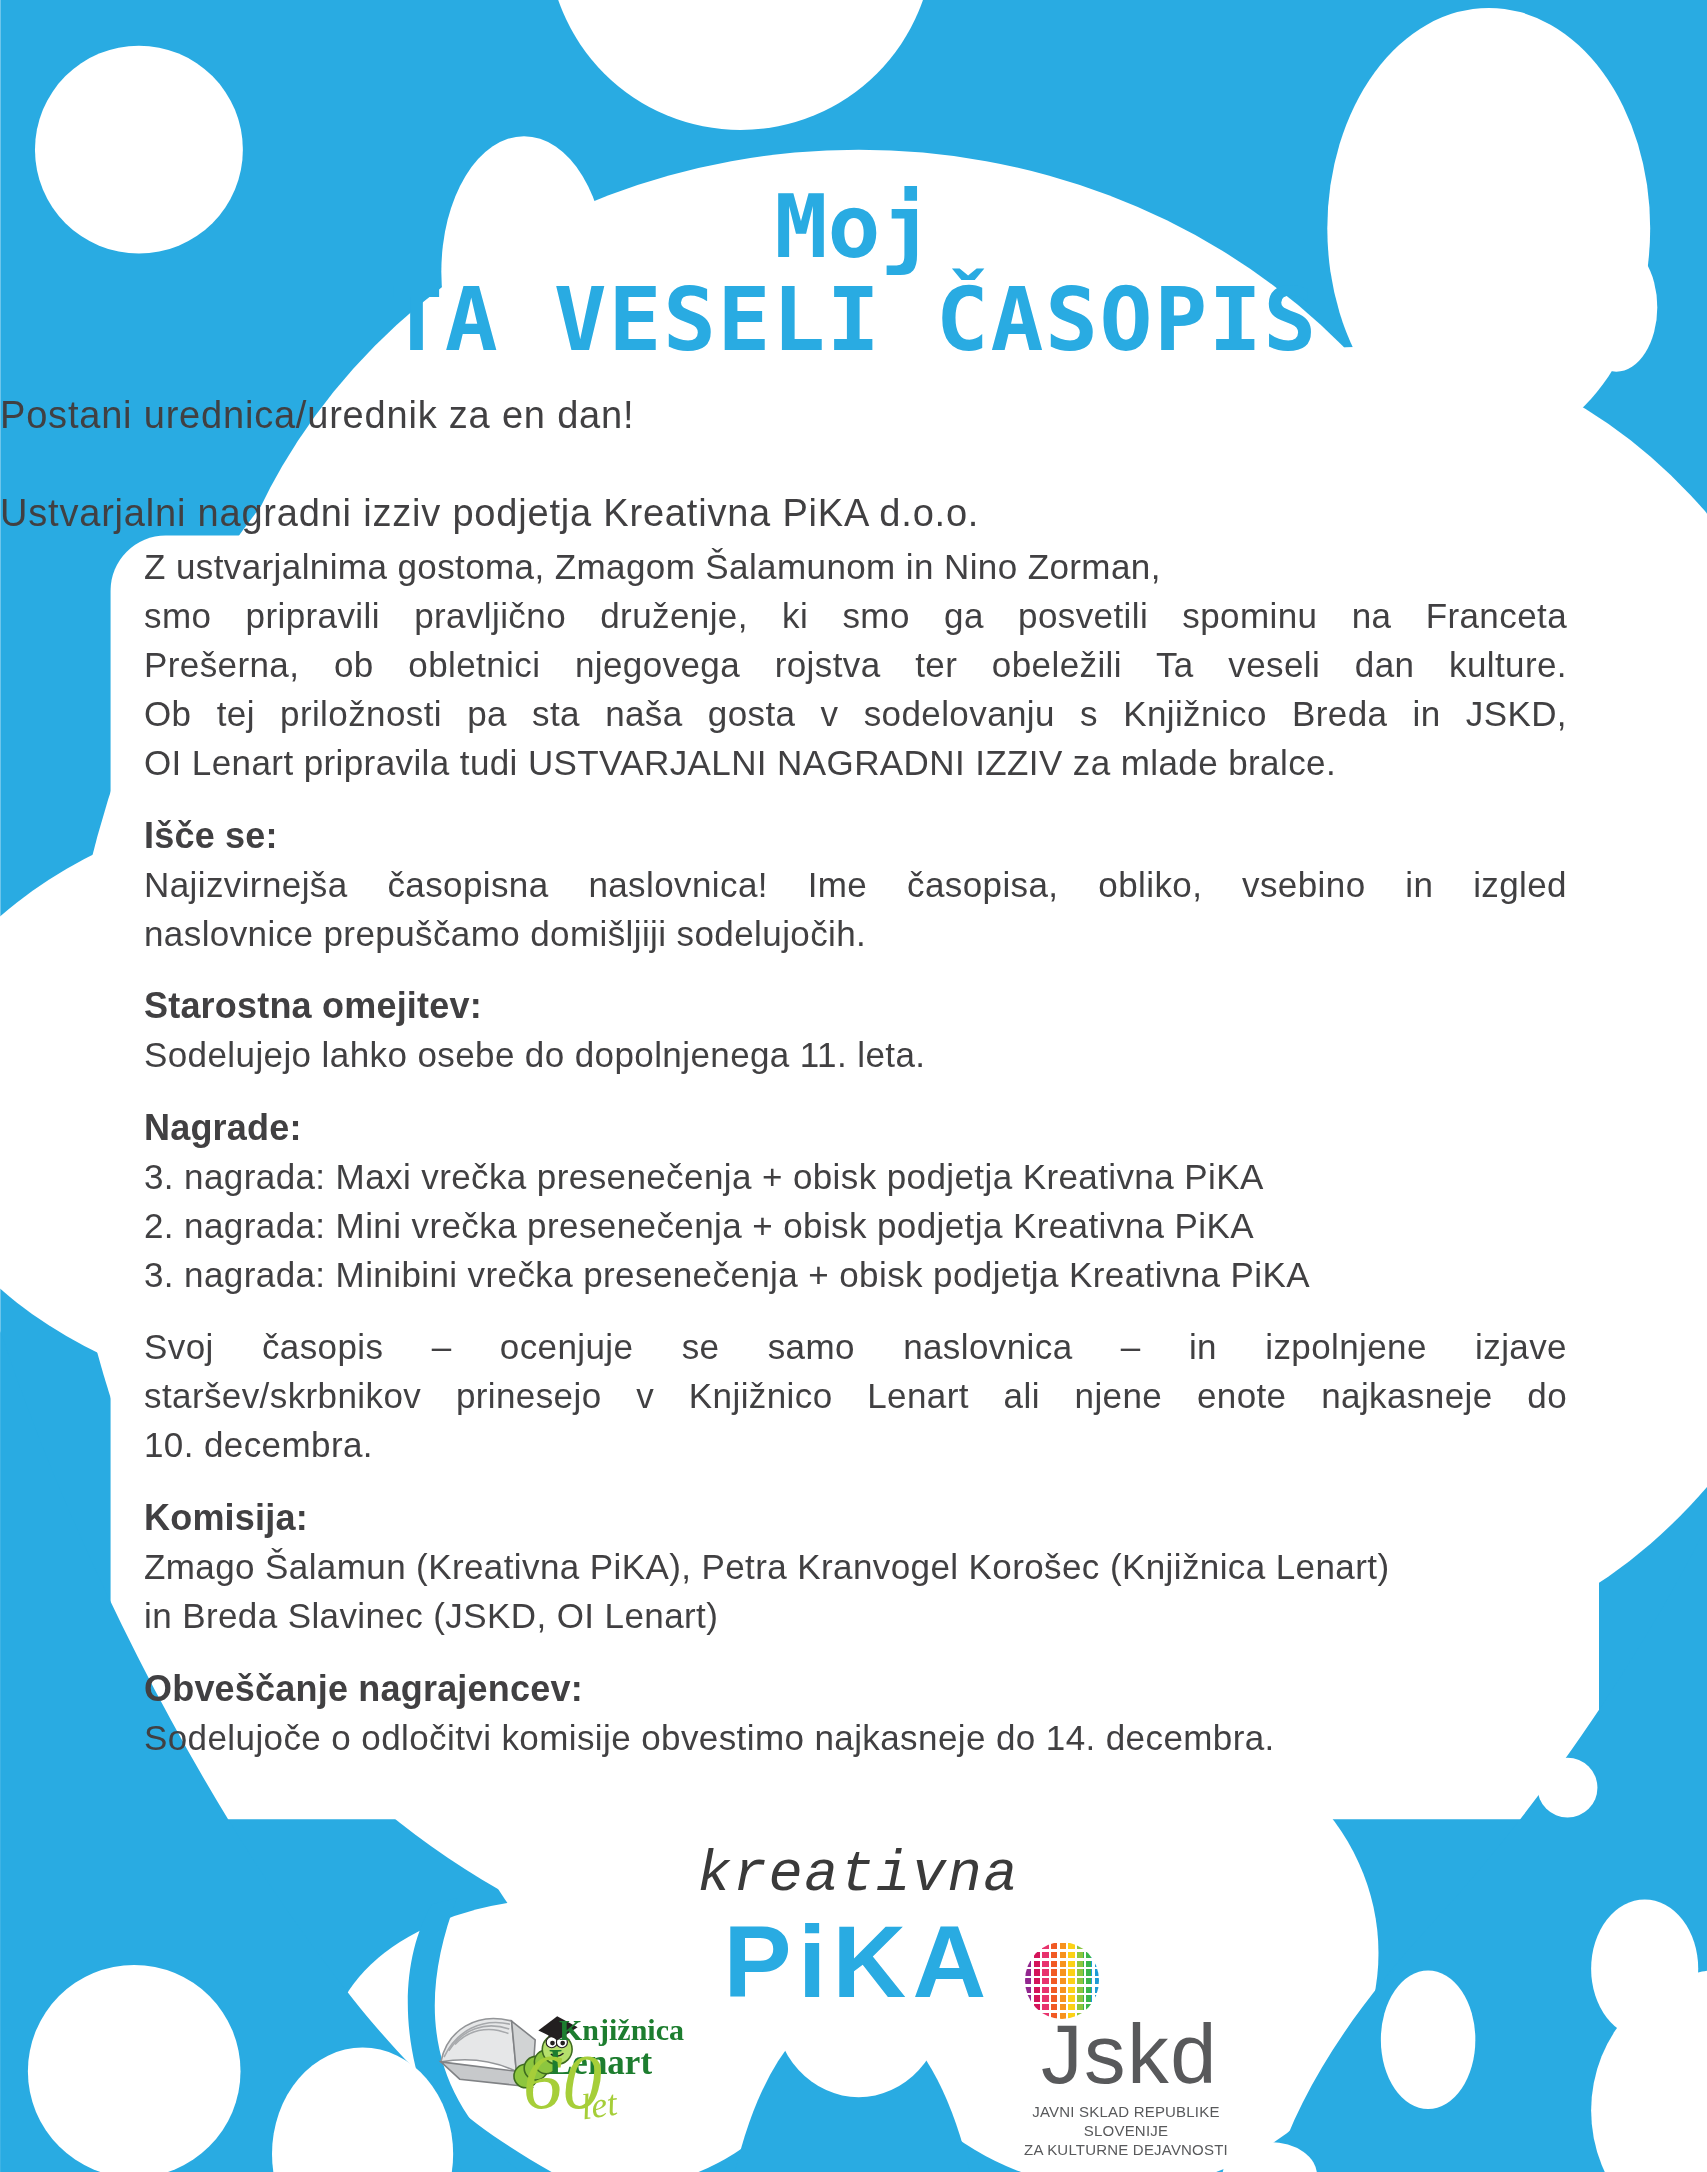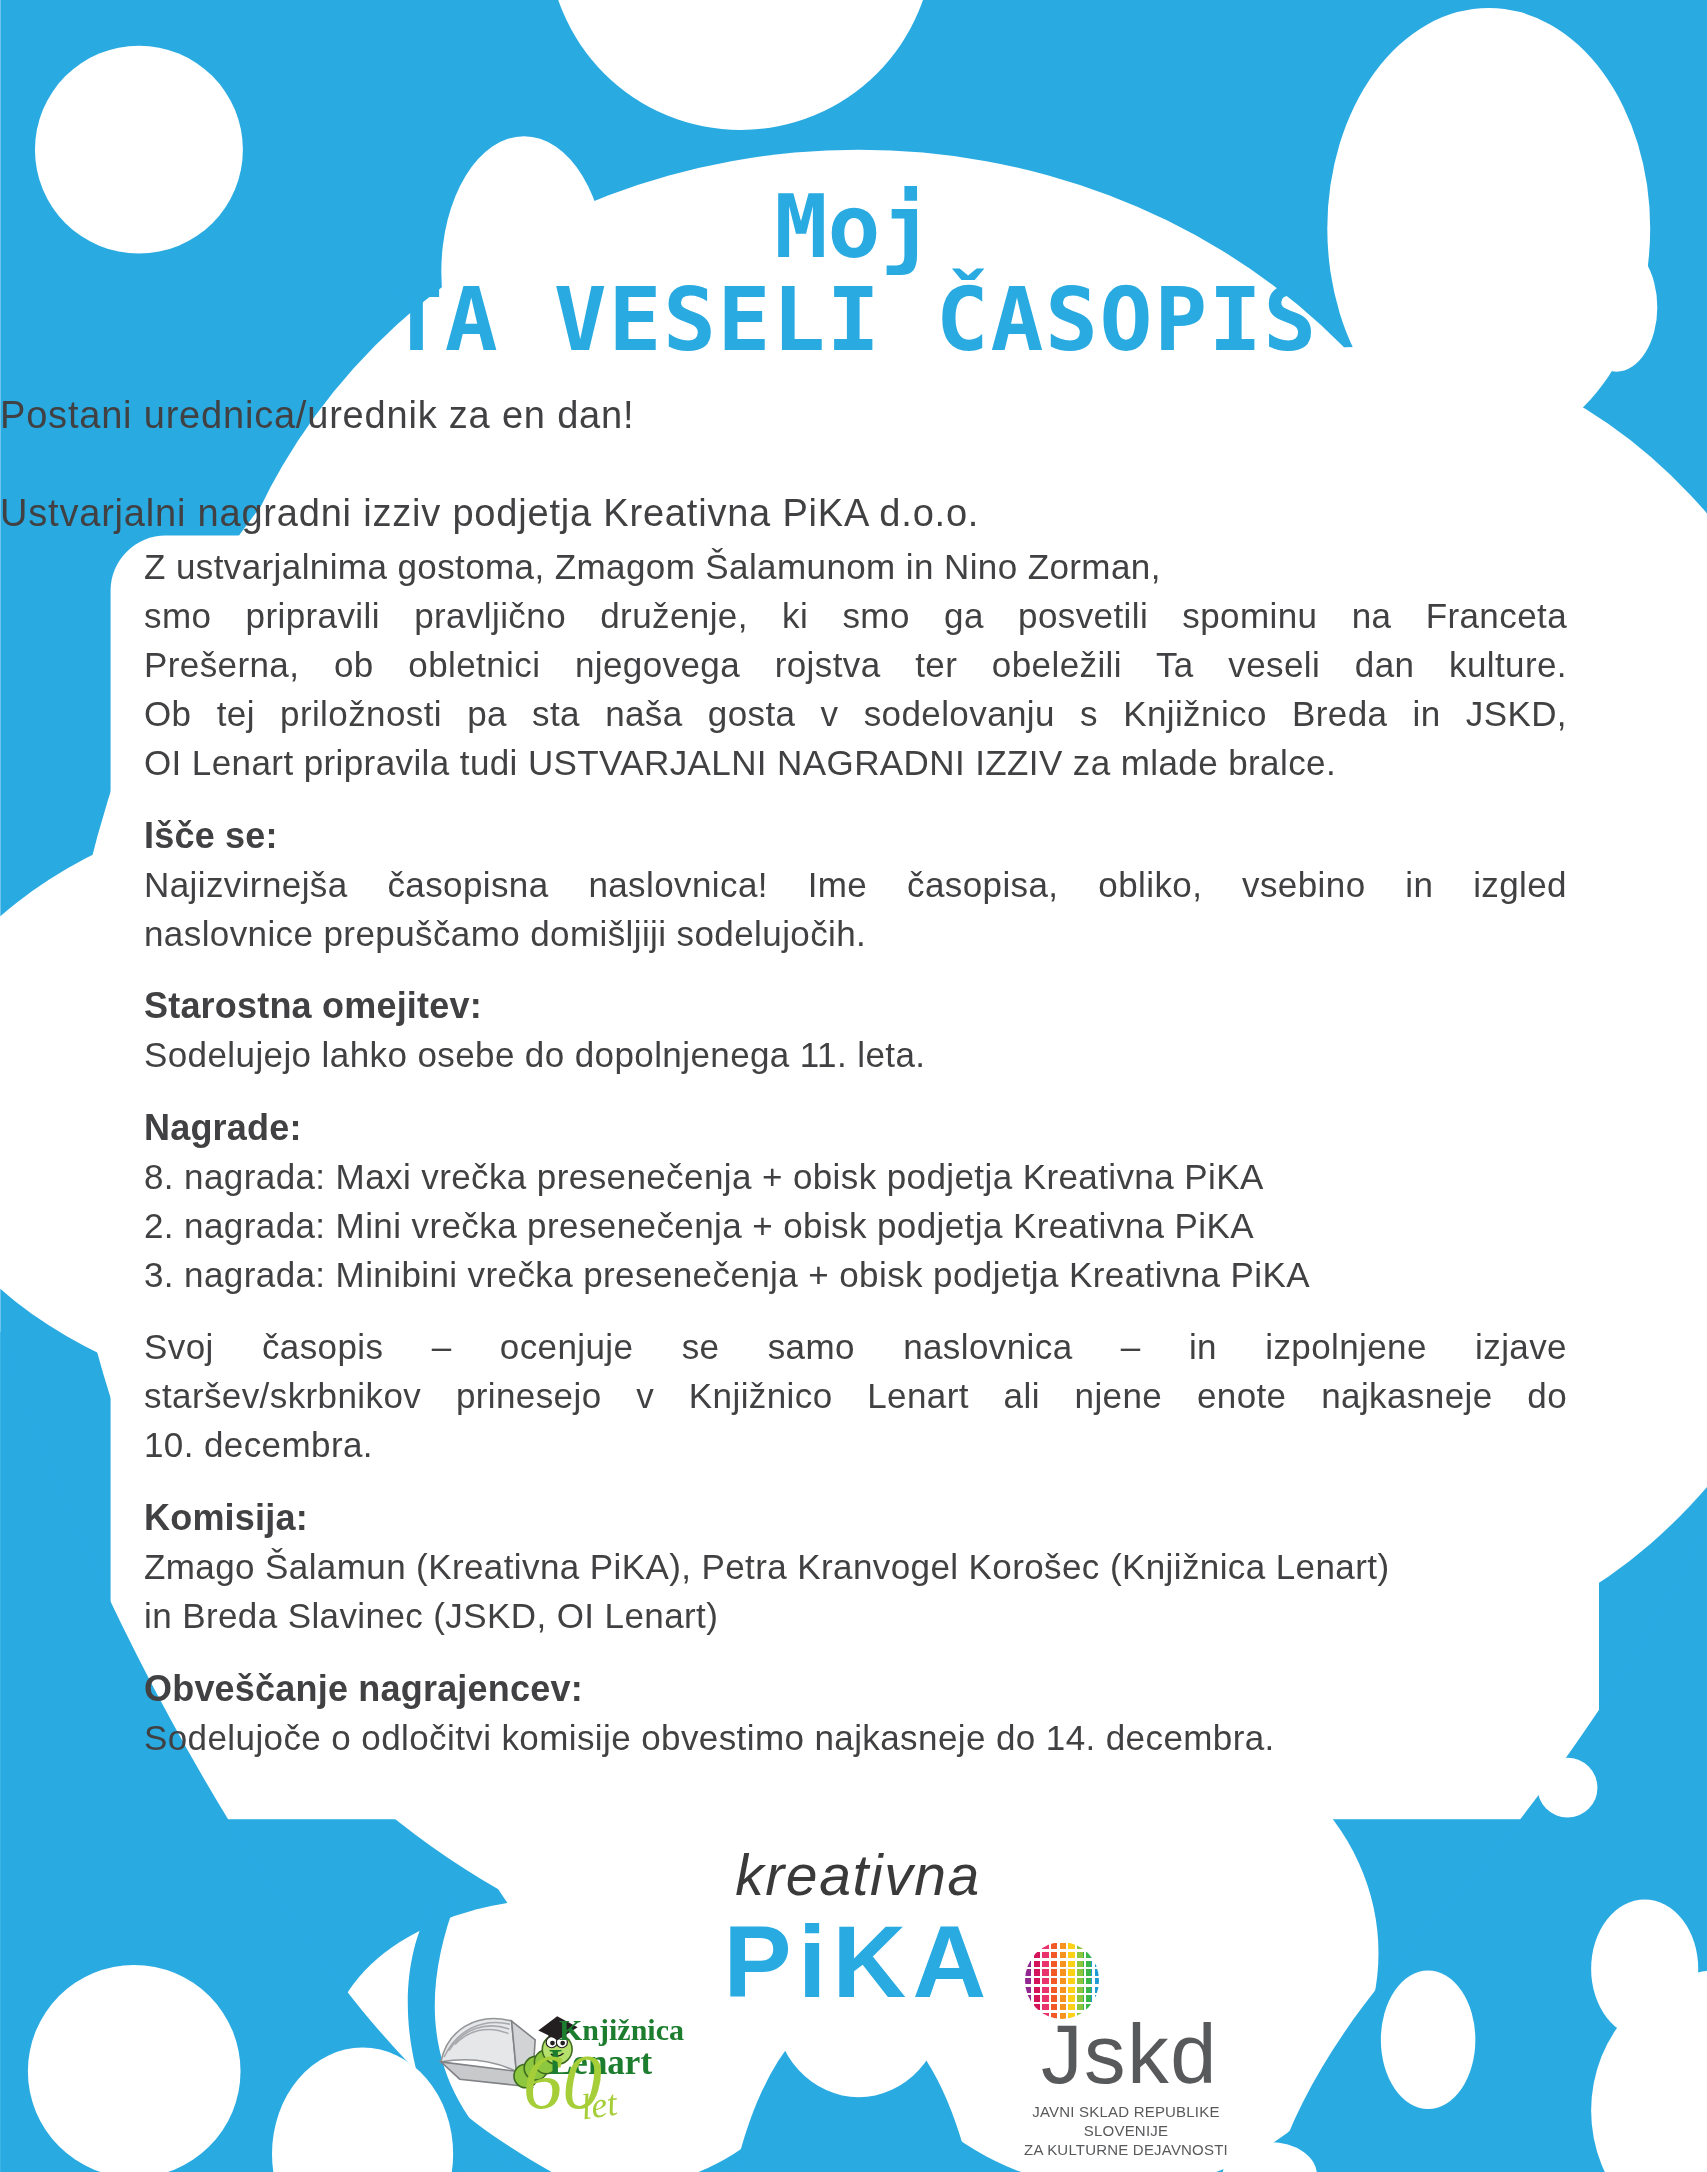--- a/index.html
+++ b/index.html
@@ -31,21 +31,21 @@
   .sub2{top:492px;}
 
   .text-column{top:542px;left:144px;width:1423px;z-index:3;font-size:35px;letter-spacing:0.4px;}
   .block{margin-bottom:23.6px;}
   .heading{font-weight:bold;font-size:36px;line-height:49px;letter-spacing:0.2px;}
   .line{line-height:49px;white-space:nowrap;}
   .line.j{white-space:normal;text-align:justify;text-align-last:justify;}
 
   
   .kreativna{top:1843px;left:677px;width:362px;text-align:center;z-index:3;}
-  .kreativna .script{font-family:Liberation Sans, sans-serif;font-style:italic;
+  .kreativna .script{font-family:Liberation Mono, monospace;font-style:italic;
     font-size:57px;line-height:1.15;color:#3a3a3a;letter-spacing:1.6px;}
   .kreativna .word{font-size:102px;line-height:1.05;font-weight:bold;color:var(--blue);letter-spacing:6.3px;}
 
   
   .jskd{top:1934px;left:1000px;width:252px;z-index:3;color:var(--jskd-gray);}
   .jskd-dots{width:74px;height:77px;border-radius:50%;margin:7.9px 0 0 25px;
     background-image:
       repeating-linear-gradient(0deg, rgba(255,255,255,0) 0 6.3px, #fff 6.3px 8.7px),
       repeating-linear-gradient(90deg, rgba(255,255,255,0) 0 6.3px, #fff 6.3px 8.7px),
       linear-gradient(90deg,#92278f 0 11%,#d4145a 11% 22%,#e8336d 22% 33%,#f15a24 33% 44%,
@@ -119,21 +119,21 @@
         <div class="heading">Išče se:</div>
         <div class="line j">Najizvirnejša časopisna naslovnica! Ime časopisa, obliko, vsebino in izgled</div>
         <div class="line">naslovnice prepuščamo domišljiji sodelujočih.</div>
       </div>
       <div class="block">
         <div class="heading">Starostna omejitev:</div>
         <div class="line">Sodelujejo lahko osebe do dopolnjenega 11. leta.</div>
       </div>
       <div class="block">
         <div class="heading">Nagrade:</div>
-        <div class="line">8. nagrada: Maxi vrečka presenečenja + obisk podjetja Kreativna PiKA</div>
+        <div class="line">3. nagrada: Maxi vrečka presenečenja + obisk podjetja Kreativna PiKA</div>
         <div class="line">2. nagrada: Mini vrečka presenečenja + obisk podjetja Kreativna PiKA</div>
         <div class="line">3. nagrada: Minibini vrečka presenečenja + obisk podjetja Kreativna PiKA</div>
       </div>
       <div class="block">
         <div class="line j">Svoj časopis – ocenjuje se samo naslovnica – in izpolnjene izjave</div>
         <div class="line j">staršev/skrbnikov prinesejo v Knjižnico Lenart ali njene enote najkasneje do</div>
         <div class="line">10. decembra.</div>
       </div>
       <div class="block">
         <div class="heading">Komisija:</div>

